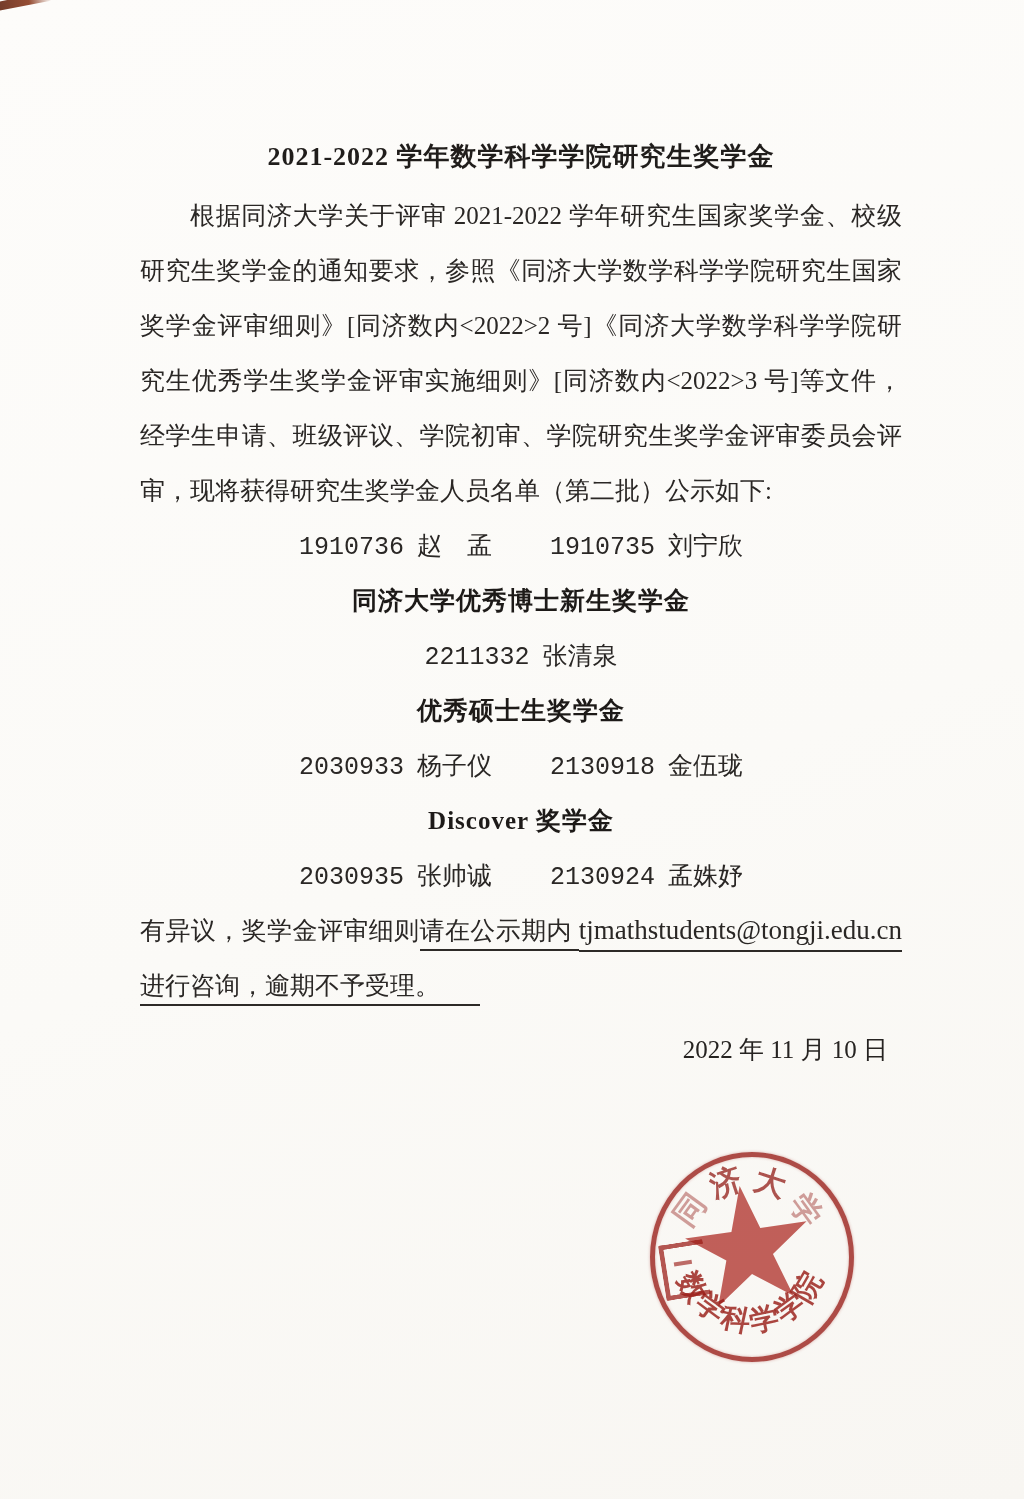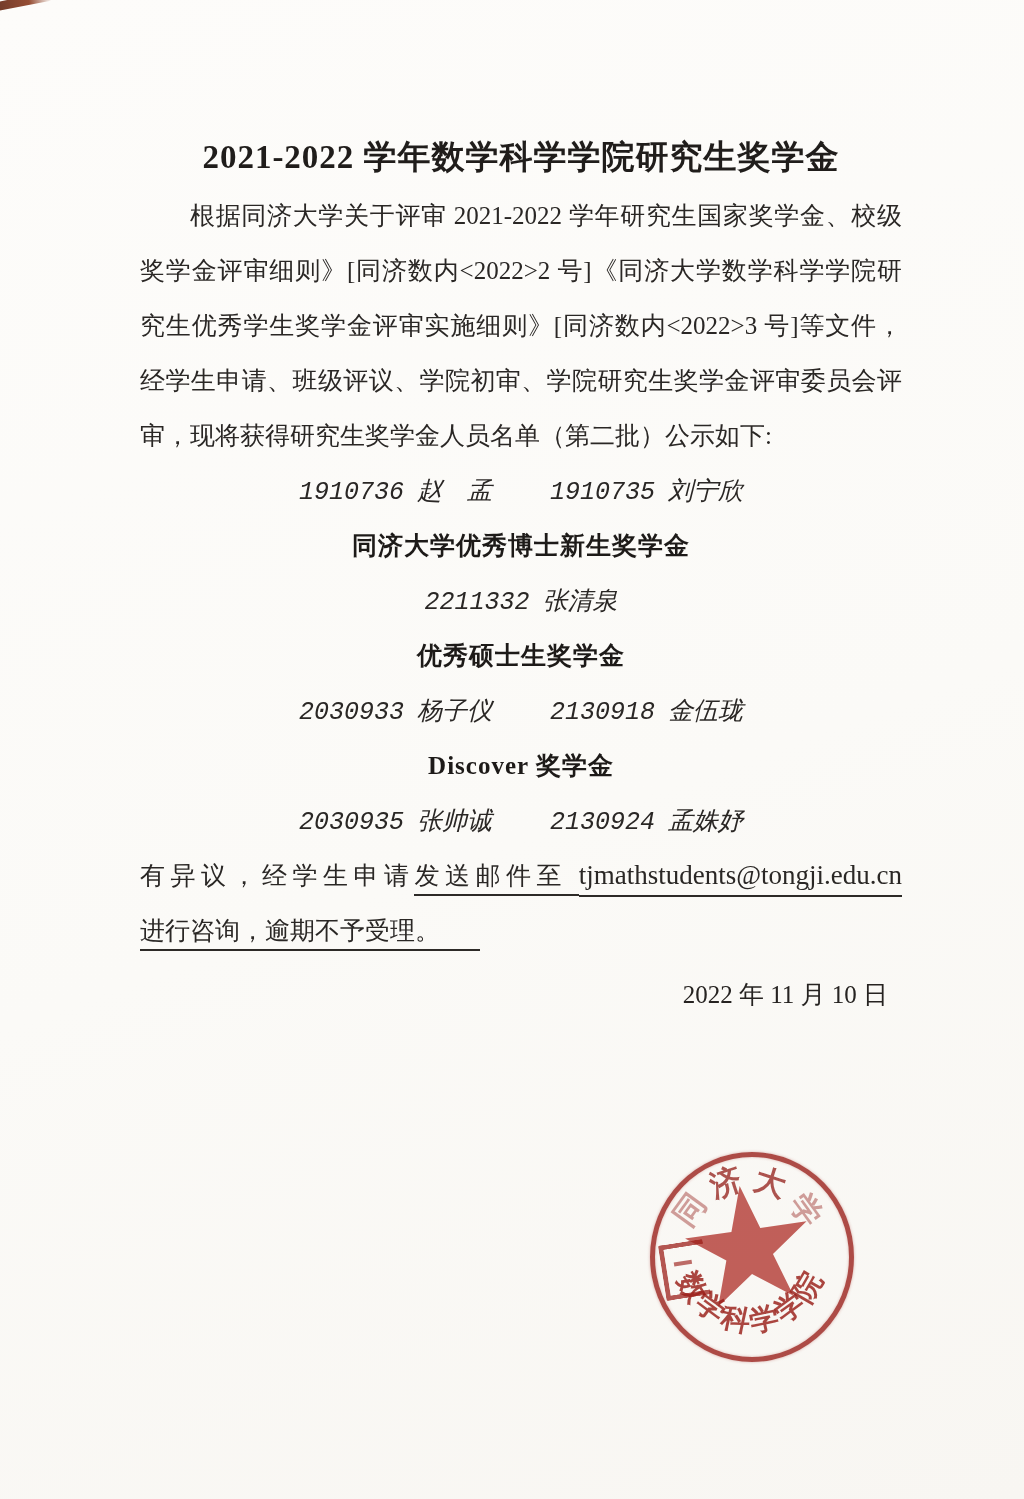--- a/index.html
+++ b/index.html
@@ -13,36 +13,36 @@
   }
   .corner-mark{
     position:absolute;left:-6px;top:-3px;width:58px;height:9px;
     background:linear-gradient(90deg,#5f2412,#8a3a1e 60%,rgba(138,58,30,0));
     transform:rotate(-11deg);border-radius:3px;opacity:.9;
   }
   .content{
     position:absolute;left:140px;top:126px;width:762px;
   }
   .title{
-    text-align:center;font-weight:700;font-size:33px;height:62px;line-height:62px;
+    text-align:center;font-weight:700;font-size:26px;height:62px;line-height:62px;
     color:#201d1b;letter-spacing:1px;
   }
   .bline{
     font-size:25px;height:55px;line-height:55px;white-space:nowrap;
   }
   .jl{text-align:justify;text-align-last:justify;white-space:normal;}
   .indent{text-indent:50px;}
   .sec-header{
     text-align:center;font-weight:700;font-size:25px;height:55px;line-height:55px;
     color:#1d1a18;letter-spacing:1px;
   }
   .rec-row{
     text-align:center;font-size:25px;height:55px;line-height:55px;
   }
-  .rec{display:inline-block;font-style:italic;}
+  .rec{display:inline-block;}
   .rec + .rec{margin-left:58px;}
   .rec-id{
     font-family:"Liberation Mono","DejaVu Sans Mono",monospace;
     font-size:25px;letter-spacing:0;
   }
   .rec-name{margin-left:13px;}
   .ul{
     border-bottom:2px solid #2d2a27;padding-bottom:5px;
   }
   .tail-ul{padding-right:40px;margin-top:48px;}
@@ -95,20 +95,21 @@
 
 <div class="page">
 
   <div class="corner-mark"></div>
 
   <div class="content">
 
     <div class="title">2021-2022 学年数学科学学院研究生奖学金</div>
 
     <div class="bline jl indent">根据同济大学关于评审 2021-2022 学年研究生国家奖学金、校级</div>
+    <div class="bline jl">研究生奖学金的通知要求，参照《同济大学数学科学学院研究生国家</div>
     <div class="bline jl">奖学金评审细则》[同济数内&lt;2022&gt;2 号]《同济大学数学科学学院研</div>
     <div class="bline jl">究生优秀学生奖学金评审实施细则》[同济数内&lt;2022&gt;3 号]等文件，</div>
     <div class="bline jl">经学生申请、班级评议、学院初审、学院研究生奖学金评审委员会评</div>
     <div class="bline">审，现将获得研究生奖学金人员名单（第二批）公示如下:</div>
 
     <div class="rec-row">
       <span class="rec"><span class="rec-id">1910736</span><span class="rec-name">赵　孟</span></span><span class="rec"><span class="rec-id">1910735</span><span class="rec-name">刘宁欣</span></span>
     </div>
 
     <div class="sec-header">同济大学优秀博士新生奖学金</div>
@@ -119,21 +120,21 @@
     <div class="sec-header">优秀硕士生奖学金</div>
     <div class="rec-row">
       <span class="rec"><span class="rec-id">2030933</span><span class="rec-name">杨子仪</span></span><span class="rec"><span class="rec-id">2130918</span><span class="rec-name">金伍珑</span></span>
     </div>
 
     <div class="sec-header">Discover 奖学金</div>
     <div class="rec-row">
       <span class="rec"><span class="rec-id">2030935</span><span class="rec-name">张帅诚</span></span><span class="rec"><span class="rec-id">2130924</span><span class="rec-name">孟姝妤</span></span>
     </div>
 
-    <div class="bline jl"><span>有异议，经学生申请</span><span class="ul">发送邮件至 </span><span class="ul email">tjmathstudents@tongji.edu.cn</span></div>
+    <div class="bline jl"><span>有异议，奖学金评审细则</span><span class="ul">请在公示期内 </span><span class="ul email">tjmathstudents@tongji.edu.cn</span></div>
     <div class="bline"><span class="ul tail-ul">进行咨询，逾期不予受理。</span></div>
 
     <div class="date-row">2022 年 11 月 10 日</div>
 
   </div>
 
   <div class="stamp">
     <div class="stamp-ring"></div>
     <div class="stamp-star">★</div>
     <span class="arc-ch" style="left:57px;top:73px;transform:rotate(-54deg);opacity:.55">同</span>

